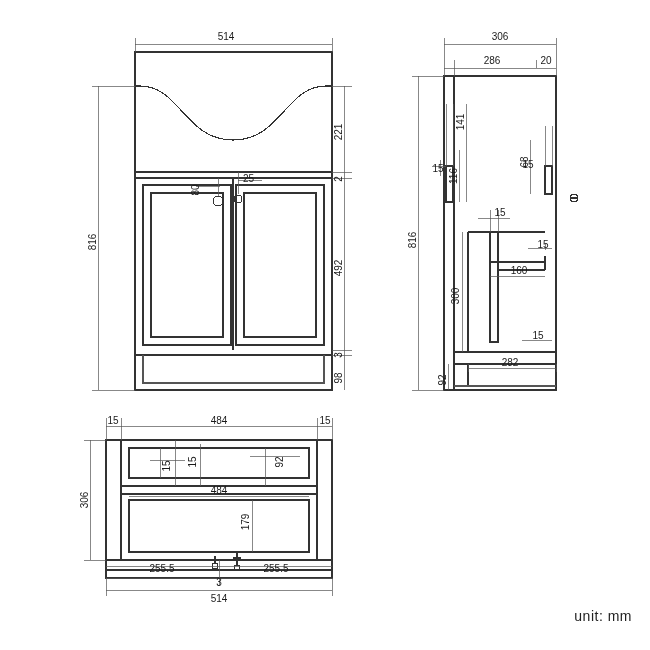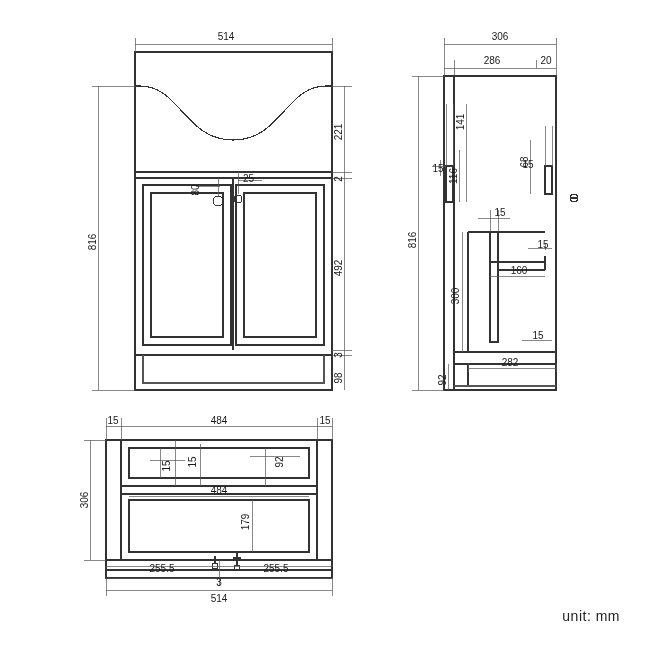--- a/index.html
+++ b/index.html
@@ -8,21 +8,21 @@
     background:#ffffff;
     font-family:"Liberation Sans", sans-serif;
     color:#1a1a1a;
     overflow:hidden;
     position:relative;
   }
   #stage{position:absolute;left:0;top:0;width:650px;height:601px;text-align:center;}
   svg{display:block;}
   .unit{
     position:absolute;
-    right:30px;bottom:26px;
+    right:18px;bottom:26px;
     font-size:14px;
     letter-spacing:0.5px;
     color:#222;
   }
 </style>
 </head>
 <body>
 
 <div id="stage">
 <svg width="650" height="650" viewBox="0 0 650 650">

